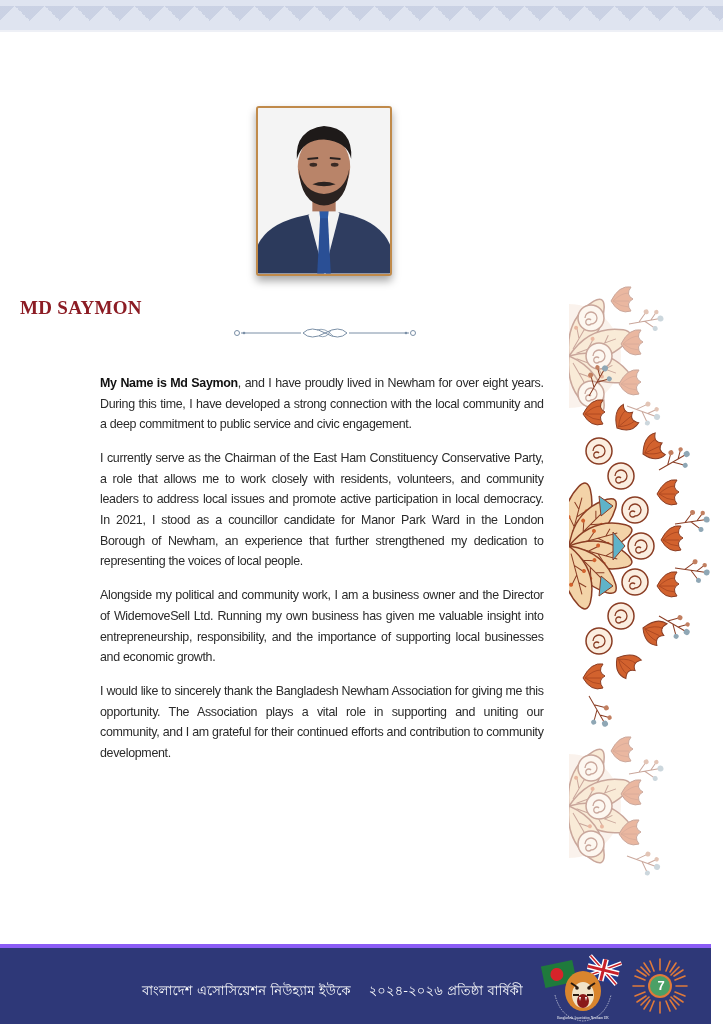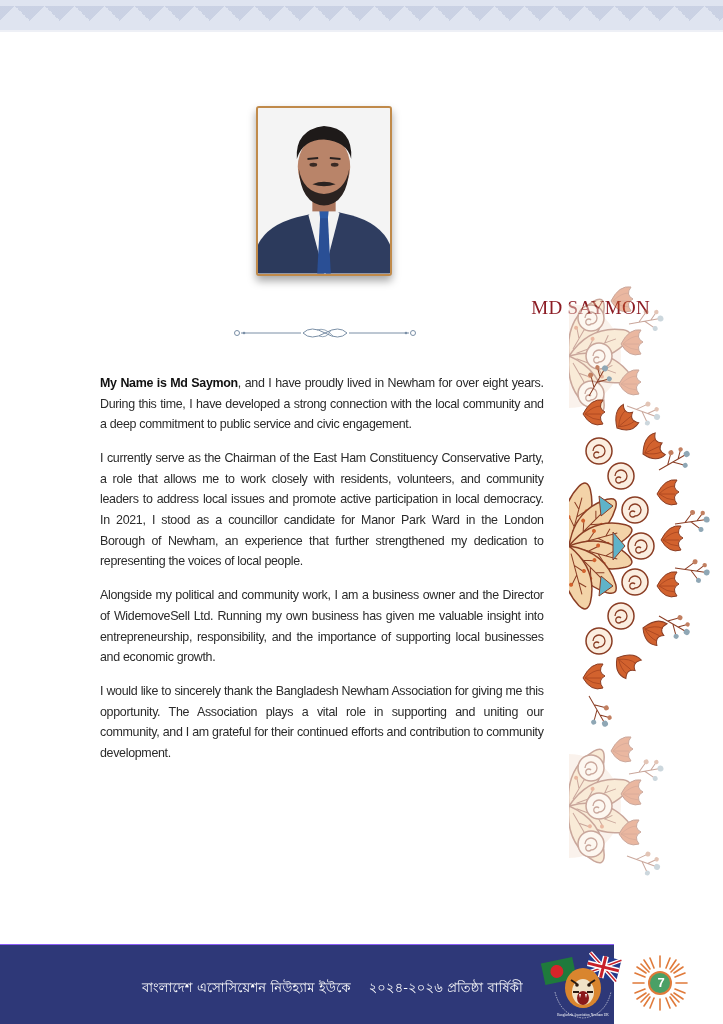--- a/index.html
+++ b/index.html
@@ -21,40 +21,40 @@
   }
 
   .photo-frame {
     position: absolute; left: 256px; top: 106px; width: 136px; height: 170px;
     border: 2px solid #c08a4a; border-radius: 3px; background: #f6f6f6;
     box-shadow: 0 5px 8px rgba(0,0,0,0.35); overflow: hidden;
   }
   .photo-frame svg { display: block; width: 100%; height: 100%; }
 
   .name-heading {
-    position: absolute; left: 0; width: 650px; top: 297px; text-align: right;
-    font-family: "Liberation Serif", serif; font-weight: normal; font-size: 19px;
+    position: absolute; left: 0; width: 650px; top: 297px; text-align: left;
+    font-family: "Liberation Serif", serif; font-weight: bold; font-size: 19px;
     color: #8c1c24; letter-spacing: 0.3px; padding-left: 20px;
   }
   .ornament { position: absolute; left: 231px; top: 324px; width: 188px; height: 18px; }
 
   .body-text {
     position: absolute; left: 100px; top: 373px; width: 444px;
     font-family: "Liberation Sans", sans-serif; font-size: 13.4px; line-height: 20.6px;
     color: #2b2b2b; text-align: justify; letter-spacing: -0.35px;
     transform: scaleX(0.93); transform-origin: left top;
   }
   .body-text p { margin-bottom: 13.5px; width: 477px; }
   .body-text strong { font-weight: bold; color: #111; }
 
   .mandala { position: absolute; left: 569px; top: 276px; width: 154px; height: 612px; overflow: hidden; }
 
   .footer {
-    position: absolute; left: 0; top: 944px; width: 614px; height: 80px;
-    background: #2e3878; border-top: 1px solid #8b5cf6;
+    position: absolute; left: 0; top: 944px; width: 711px; height: 80px;
+    background: #2e3878; border-top: 4px solid #8b5cf6;
   }
   .footer-text {
     position: absolute; left: 142px; top: 33px; font-size: 13px; color: #ffffff;
     font-family: "DejaVu Sans", sans-serif; white-space: nowrap; letter-spacing: 0.2px;
   }
   .footer-text .gap { display: inline-block; width: 18px; }
   .logo { position: absolute; left: 541px; top: 5px; width: 84px; height: 70px; }
   .page-badge { position: absolute; left: 630px; top: 8px; width: 60px; height: 60px; }
   .page-num {
     position: absolute; left: 651px; top: 28px; width: 20px; height: 20px; line-height: 20px;

